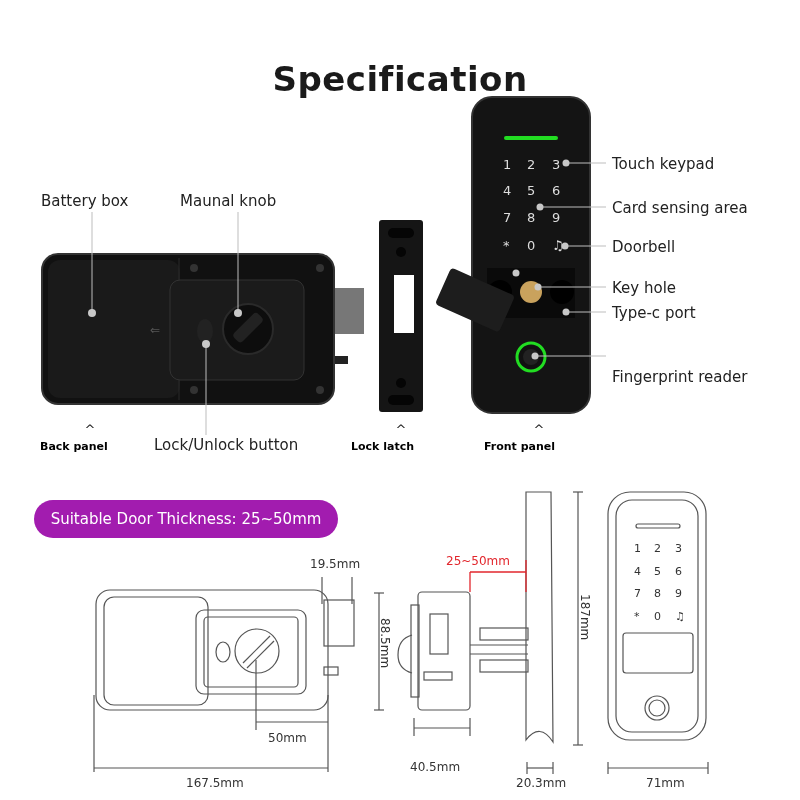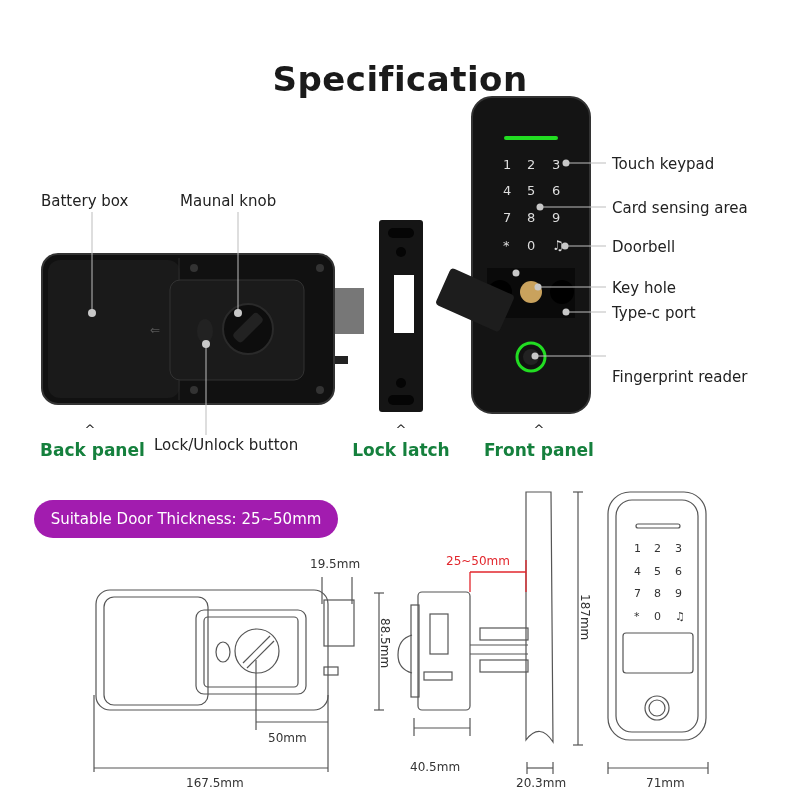--- a/index.html
+++ b/index.html
@@ -1,20 +1,20 @@
 <!DOCTYPE html>
 <html><head>
 <meta charset="utf-8">
 <style>
   html,body{margin:0;padding:0;background:#fff;}
   body{width:800px;height:800px;position:relative;overflow:hidden;font-family:"DejaVu Sans","Liberation Sans",sans-serif;color:#1a1a1a;}
   .abs{position:absolute;}
   .title{left:0;top:22px;width:800px;text-align:center;font-size:34px;font-weight:bold;color:#1a1a1a;letter-spacing:0.5px;margin-top:37px;}
   .lbl{font-size:15px;color:#222;white-space:nowrap;}
-  .lbl-b{font-size:17px;font-weight:bold;color:#15803d;white-space:nowrap;text-align:center;}
+  .lbl-b{font-size:11px;font-weight:bold;color:#000000;white-space:nowrap;}
   .caret{font-size:13px;color:#222;text-align:center;}
   .pill{left:34px;top:500px;width:304px;height:38px;border-radius:19px;background:#a21caf;color:#fff;font-size:15px;line-height:38px;text-align:center;}
   .dim{font-size:12px;color:#333;white-space:nowrap;}
   .dim-red{font-size:12px;color:#e2262c;white-space:nowrap;}
   .rot{transform:rotate(90deg);transform-origin:left top;}
   svg{position:absolute;left:0;top:0;}
 </style>
 </head>
 <body>
 

